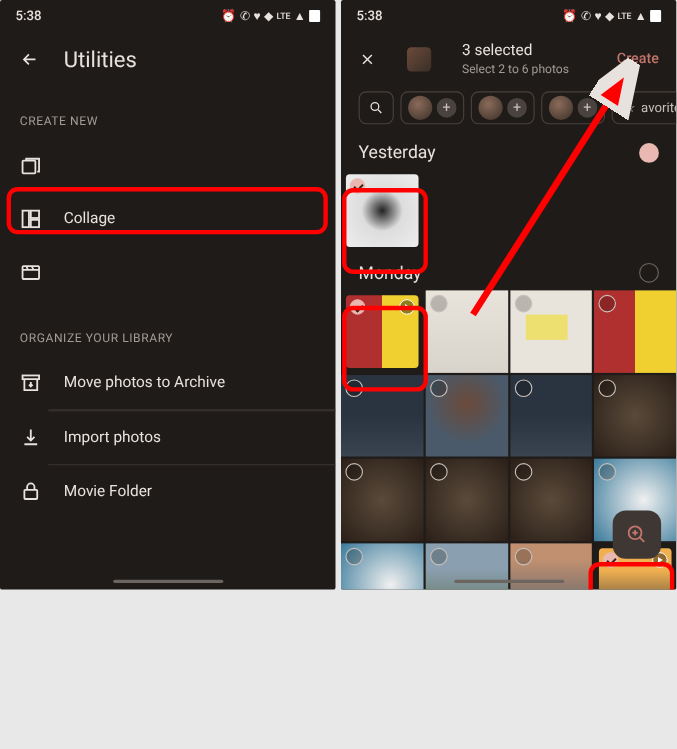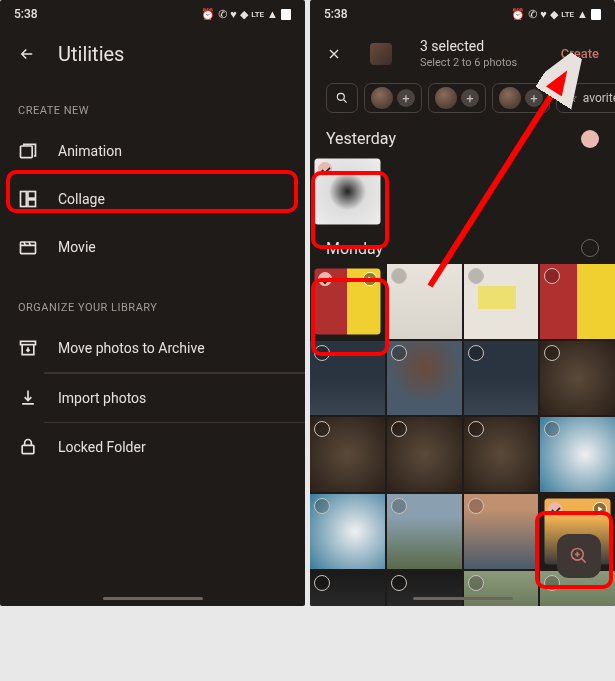--- a/index.html
+++ b/index.html
@@ -7,21 +7,21 @@
     background: #e8e8e8;
     font-family: -apple-system, Roboto, sans-serif;
     width: 615px;
     height: 681px;
     display: flex;
     gap: 5px;
     padding: 0;
   }
   .phone {
     width: 305px;
-    height: 606px;
+    height: 536px;
     background: #1f1b19;
     color: #e8e2de;
     position: relative;
     overflow: hidden;
     border-radius: 2px;
   }
   .status-bar {
     height: 28px;
     display: flex;
     justify-content: space-between;
@@ -257,38 +257,36 @@
     <div class="title">Utilities</div>
   </div>
 
   <div class="section-label">CREATE NEW</div>
 
   <div class="menu-item">
     <svg class="micon" viewBox="0 0 24 24">
         <rect x="3" y="6" width="14" height="14" rx="1"></rect>
         <path d="M7 6V4h14v14h-2"></path>
       </svg>
-    <span class="label">Animation</span>
   </div>
 
   <div class="menu-item">
     <svg class="micon" viewBox="0 0 24 24">
         <rect x="3" y="3" width="7" height="18"></rect>
         <rect x="12" y="3" width="9" height="8"></rect>
         <rect x="12" y="13" width="9" height="8"></rect>
       </svg>
     <span class="label">Collage</span>
   </div>
 
   <div class="menu-item">
     <svg class="micon" viewBox="0 0 24 24">
         <rect x="3" y="6" width="18" height="14" rx="1"></rect>
         <path d="M3 10h18M7 6l2 4M13 6l2 4"></path>
       </svg>
-    <span class="label">Movie</span>
   </div>
 
   <div class="section-label">ORGANIZE YOUR LIBRARY</div>
 
   <div class="menu-item">
     <svg class="micon" viewBox="0 0 24 24">
         <rect x="3" y="4" width="18" height="4"></rect>
         <path d="M5 8v12h14V8M12 11v5m-2-2l2 2 2-2"></path>
       </svg>
     <span class="label">Move photos to Archive</span>
@@ -303,21 +301,21 @@
       </svg>
     <span class="label">Import photos</span>
   </div>
   <div class="divider"></div>
 
   <div class="menu-item">
     <svg class="micon" viewBox="0 0 24 24">
         <rect x="5" y="10" width="14" height="10" rx="1"></rect>
         <path d="M8 10V7a4 4 0 018 0v3"></path>
       </svg>
-    <span class="label">Locked Folder</span>
+    <span class="label">Movie Folder</span>
   </div>
 
   <div class="highlight-red" style="top:170px;left:6px;width:292px;height:43px"></div>
   <div class="nav-pill"></div>
 </div>
 
 <div class="phone">
   <div class="status-bar">
     <span>5:38</span>
     <div class="status-icons">

